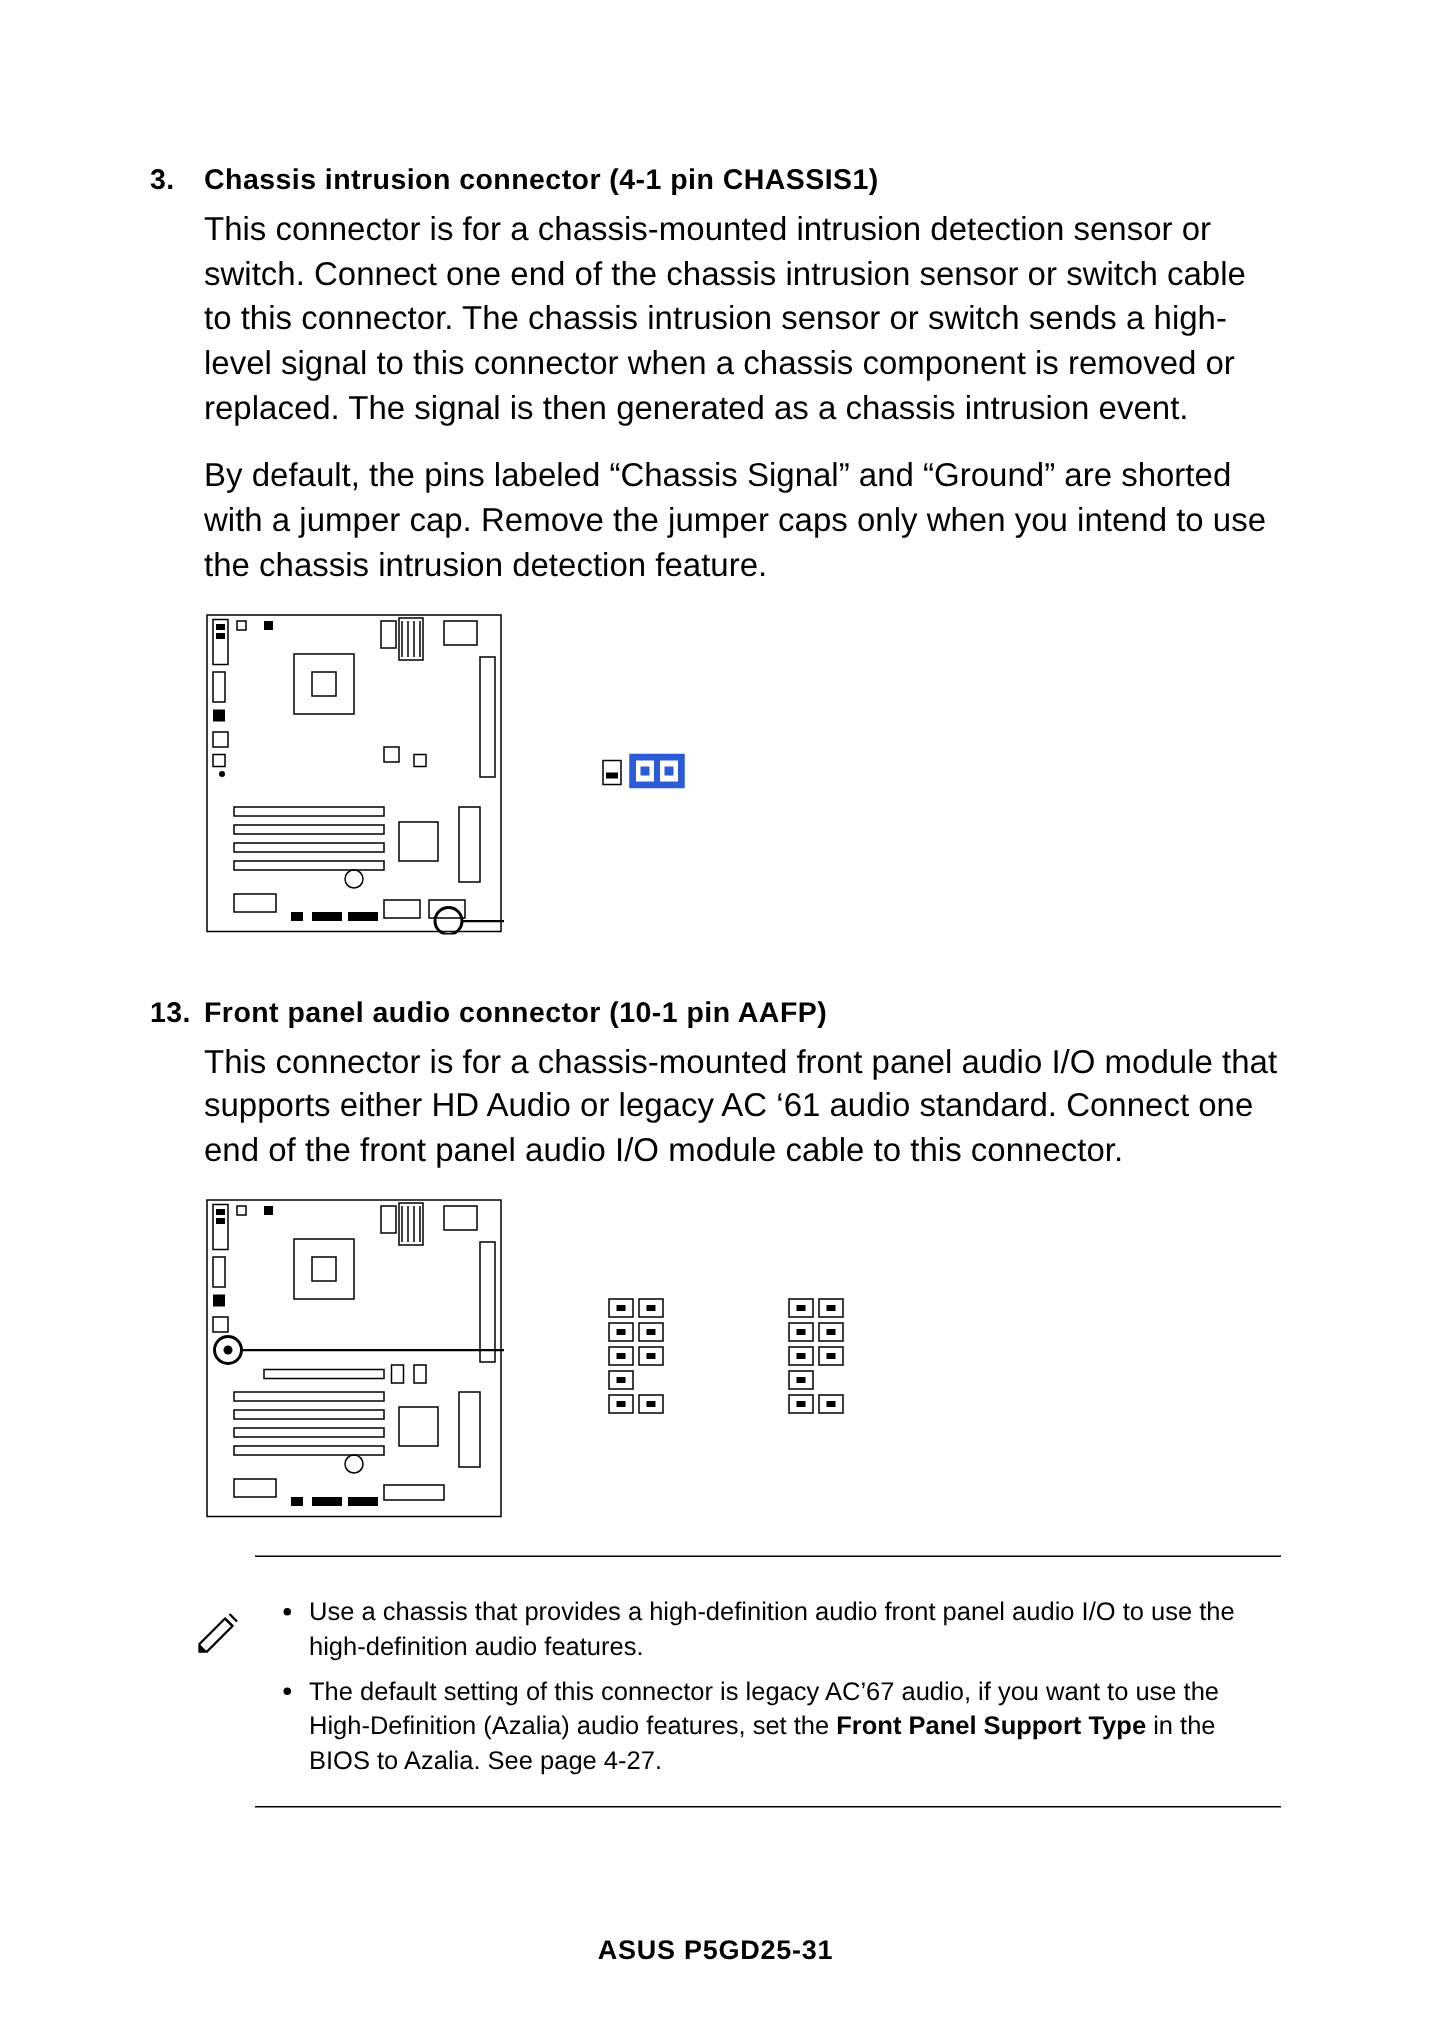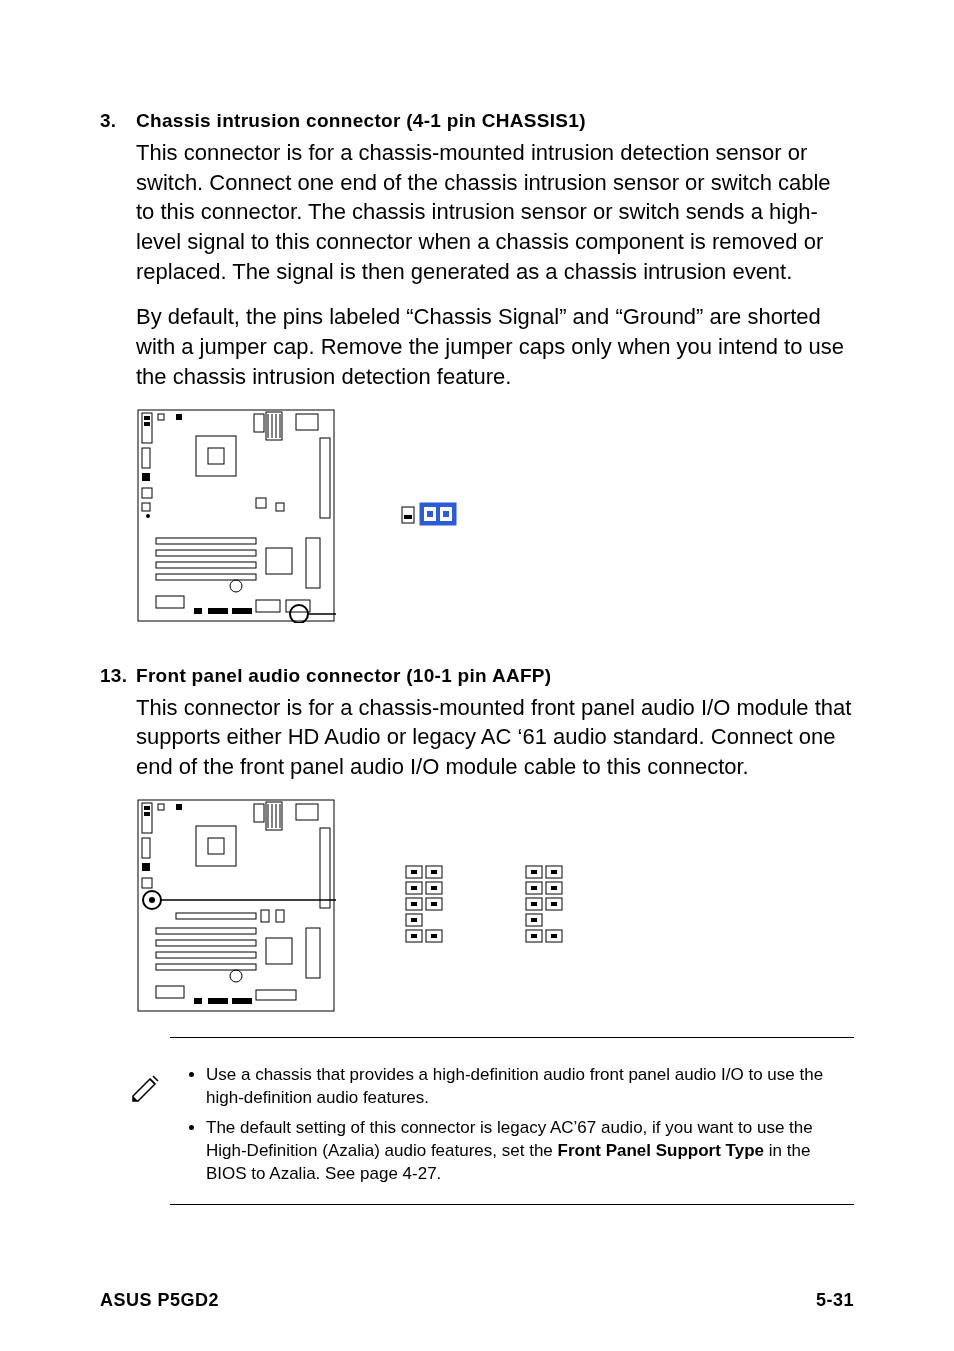--- a/index.html
+++ b/index.html
@@ -59,21 +59,21 @@
     line-height: 1.35;
   }
   .note-block li { margin-bottom: 8px; }
   .note-icon { flex-shrink: 0; margin-top: 4px; margin-left: -42px; }
   .footer {
     position: absolute;
     bottom: 40px;
     left: 100px;
     right: 100px;
     display: flex;
-    justify-content: space-between;
+    justify-content: center;
     font-weight: bold;
     font-size: 18px;
     letter-spacing: 0.5px;
     margin-top: 32px;
   }
   .bold { font-weight: bold; }
   .sec13 { margin-top: 42px; }
 </style>
 </head>
 <body>

